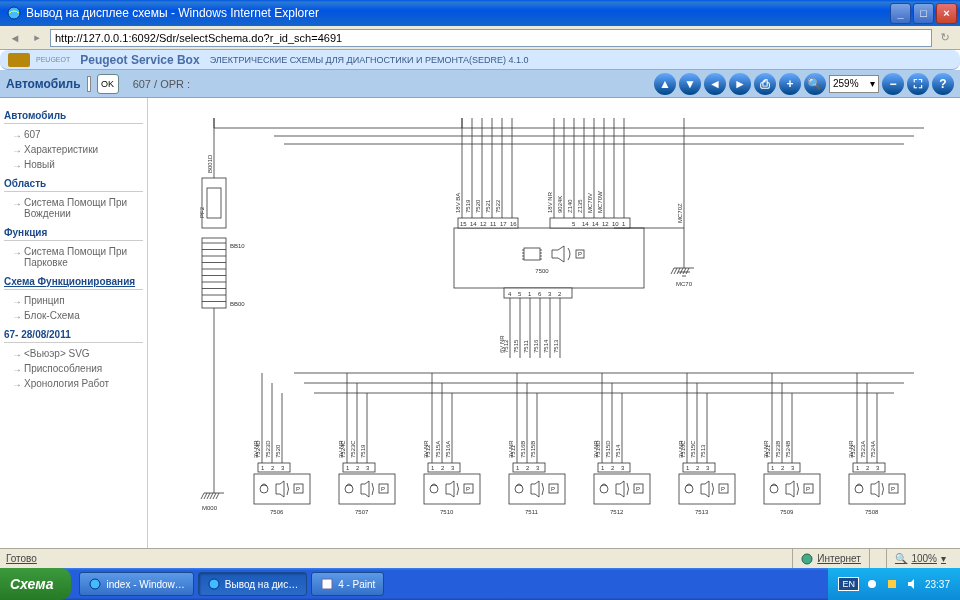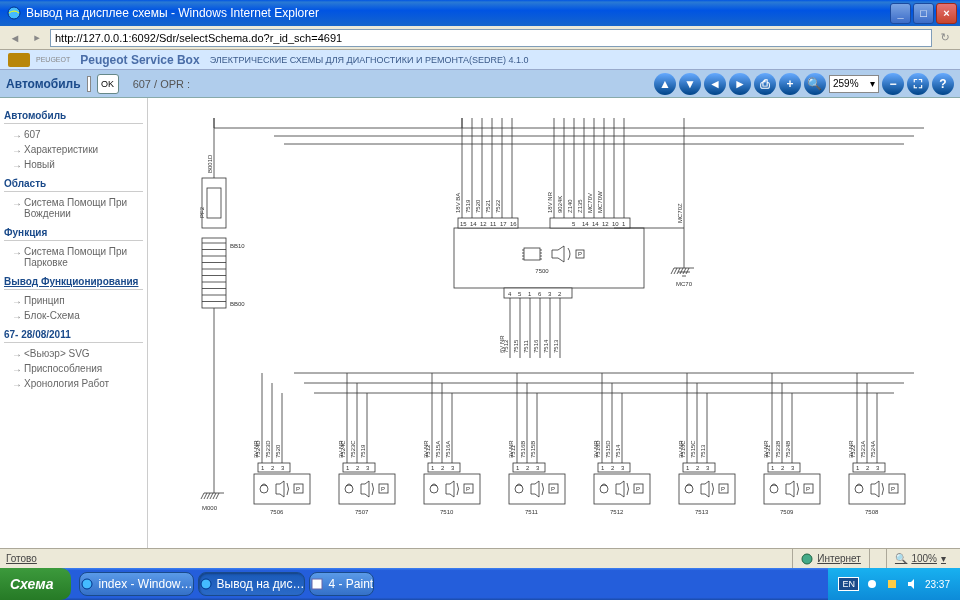--- a/index.html
+++ b/index.html
@@ -7,21 +7,21 @@
 .titlebar { height:26px; background:linear-gradient(#0054e3,#2a7ad4 8%,#0054e3 40%,#1665cb); display:flex; align-items:center; padding:0 3px 0 6px; color:#fff; }
 .titlebar .ie-icon { width:16px; height:16px; margin-right:4px; display:flex; align-items:center; justify-content:center; }
 .titlebar .title { flex:1; font-size:12px; }
 .win-btns { display:flex; gap:2px; }
 .win-btn { width:21px; height:21px; background:linear-gradient(#7ba4e3,#3b6cc8); border:1px solid #1b4a9e; border-radius:3px; display:flex; align-items:center; justify-content:center; color:#fff; font-weight:bold; font-size:11px; }
 .win-btn.close { background:linear-gradient(#e57373,#c8452d); border-color:#9e2a1b; }
 .addrbar { height:24px; background:#ece9d8; display:flex; align-items:center; padding:2px 6px; border-bottom:1px solid #aca899; gap:4px; }
 .nav-ico { width:18px; height:18px; display:flex; align-items:center; justify-content:center; color:#888; }
 .addr-input { flex:1; height:18px; border:1px solid #7f9db9; padding:0 4px; font-size:11px; }
 .content { height:498px; background:#fff; display:flex; flex-direction:column; }
-.header-row { height:20px; background:#d4e8ff; border-bottom:1px solid #9ac; display:flex; align-items:center; padding:0 8px; gap:10px; }
+.header-row { height:20px; background:#d4e8ff; border-bottom:1px solid #9ac; display:flex; align-items:center; padding:0 8px; gap:10px;border-radius:8px; }
 .logo { display:flex; align-items:center; gap:6px; }
 .lion { width:22px; height:14px; background:#b8860b; border-radius:2px; }
 .brand { color:#4a6da7; font-weight:bold; font-size:12px; }
 .subtitle { color:#3a5a8a; font-size:9px; }
 .blue-bar { height:28px; background:#b0cdec; border-bottom:1px solid #8aa; display:flex; align-items:center; padding:0 6px; gap:6px; }
 .car-label { color:#1a4a8a; font-weight:bold; font-size:12px; }
 .ok-btn { width:22px; height:20px; border:1px solid #688; border-radius:3px; background:#fff; font-size:9px; font-weight:normal; display:flex; align-items:center; justify-content:center; }
 .breadcrumb { color:#555; font-size:11px; margin-left:8px; }
 .tool-icons { margin-left:auto; display:flex; gap:3px; align-items:center; }
 .tool-ic { width:22px; height:22px; border-radius:11px; background:linear-gradient(#6af,#048); display:flex; align-items:center; justify-content:center; color:#fff; font-size:12px; font-weight:bold; }
@@ -35,21 +35,21 @@
 .diagram { flex:1; position:relative; background:#fff; overflow:hidden; }
 .diagram svg { width:100%; height:100%; }
 .diagram text { font-family:Arial; font-size:6px; fill:#333; }
 .diagram .wire { stroke:#333; stroke-width:0.8; fill:none; }
 .diagram .box { stroke:#333; stroke-width:0.8; fill:#fff; }
 .status { height:20px; background:#ece9d8; border-top:1px solid #aca899; display:flex; align-items:center; padding:0 6px; font-size:10px; color:#444;text-decoration:underline; }
 .status .sp { flex:1; }
 .status .cell { border-left:1px solid #aca899; padding:0 8px; display:flex; align-items:center; gap:4px; height:100%; }
 .taskbar { height:32px; background:linear-gradient(#3c81f3,#245edb 8%,#245edb 92%,#1a4aa8); display:flex; align-items:center; }
 .start { height:32px; padding:0 18px 0 10px; background:linear-gradient(#3c9a3c,#267a26); color:#fff; font-weight:bold; font-style:italic; font-size:14px; display:flex; align-items:center; border-radius:0 10px 10px 0; }
-.tb-item { height:24px; margin:0 2px; padding:0 0; background:linear-gradient(#5a9ae8,#3470c8); border:1px solid #1a4a8a; border-radius:8px; color:#fff; font-size:12px; display:flex; align-items:center; gap:4px; max-width:130px; overflow:hidden; white-space:nowrap; }
+.tb-item { height:24px; margin:0 2px; padding:0 8px; background:linear-gradient(#5a9ae8,#3470c8); border:1px solid #1a4a8a; border-radius:3px; color:#fff; font-size:10px; display:flex; align-items:center; gap:4px; max-width:130px; overflow:hidden; white-space:nowrap; }
 .tb-item.active { background:linear-gradient(#1a5ab8,#2a6ac8); box-shadow:inset 1px 1px 2px rgba(0,0,0,0.3); }
 .tray { margin-left:auto; height:32px; background:linear-gradient(#18b1f0,#0d8bd8); padding:0 10px; display:flex; align-items:center; gap:6px; color:#fff; font-size:10px; }
 .tray-ic { width:14px; height:14px; }
 </style>
 </head>
 <body>
 
 <div class="titlebar">
   <span class="ie-icon">
       <svg width="16" height="16">
@@ -125,21 +125,21 @@
       <div class="sb-section">Область</div>
       <div class="sb-item">
           <span class="arr">→</span>
           <span>Система Помощи При Вождении</span>
         </div>
       <div class="sb-section">Функция</div>
       <div class="sb-item">
           <span class="arr">→</span>
           <span>Система Помощи При Парковке</span>
         </div>
-      <div class="sb-section u">Вывод Функционирования</div>
+      <div class="sb-section u">Схема Функционирования</div>
       <div class="sb-item">
           <span class="arr">→</span>
           <span>Принцип</span>
         </div>
       <div class="sb-item">
           <span class="arr">→</span>
           <span>Блок-Схема</span>
         </div>
       <div class="sb-section">67- 28/08/2011</div>
       <div class="sb-item">

